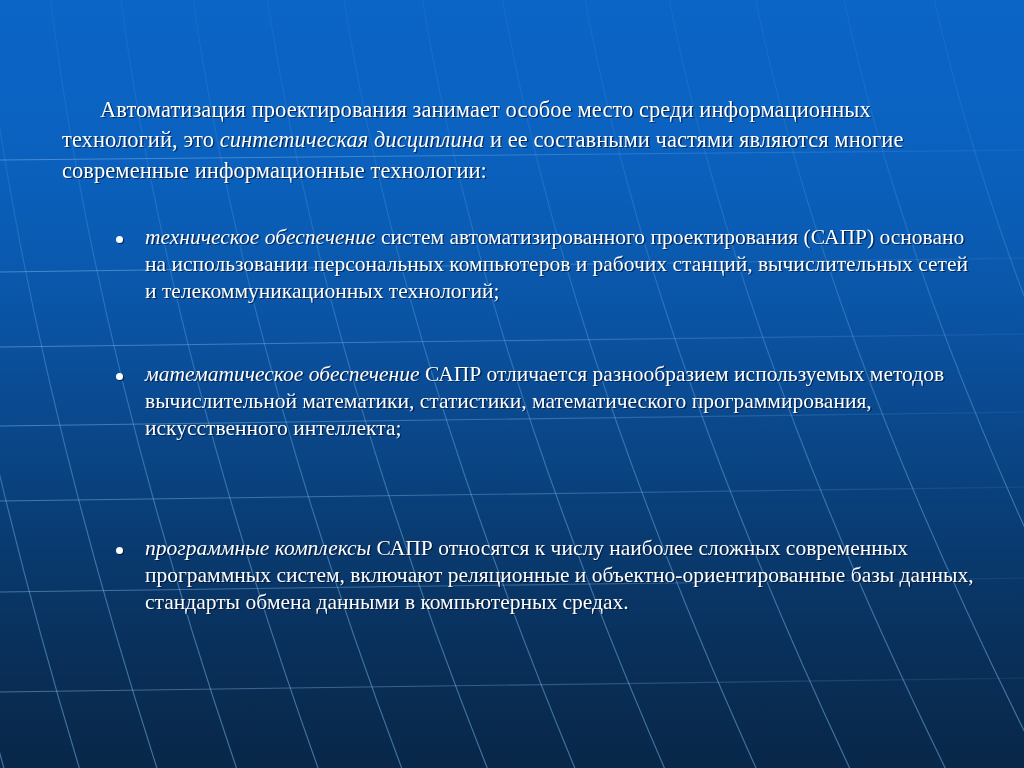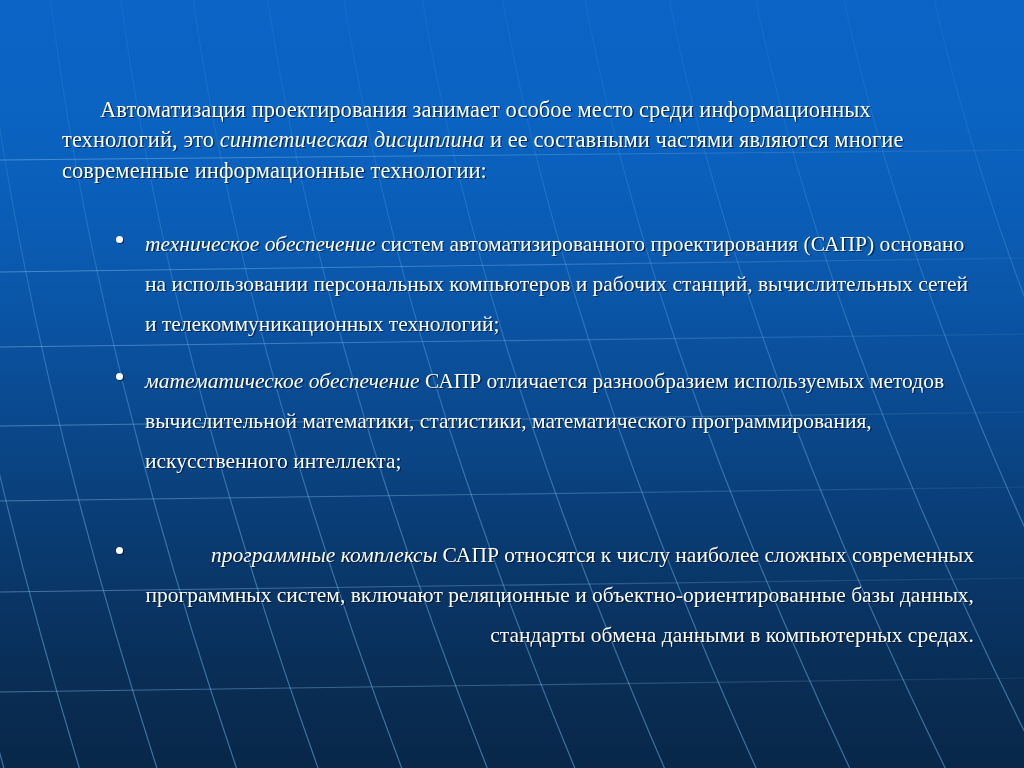--- a/index.html
+++ b/index.html
@@ -69,42 +69,42 @@
     margin: 0;
     padding: 0;
     list-style: none;
   }
 
   li.bullet {
     position: absolute;
     left: 112px;
     width: 862px;
     font-size: 21.5px;
-    line-height: 40px;
+    line-height: 27px;
     color: #ffffff;
     text-shadow: 1.4px 1.4px 0.6px rgba(0,14,40,0.62);
     padding-left: 33px;
     box-sizing: border-box;
   }
   li.bullet::before {
     content: "";
     position: absolute;
     left: 4px;
     top: 12px;
     width: 7px;
     height: 7px;
     border-radius: 50%;
     background: #ffffff;
     box-shadow: 1.2px 1.2px 0.5px rgba(0,14,40,0.55);
   }
   li.bullet i { font-style: italic; }
 
   #b0 { top: 224px; }
   #b1 { top: 361px; }
-  #b2 { top: 535px; text-align: right; }
+  #b2 { top: 535px; }
 </style>
 </head>
 <body>
 
 <div id="slide">
 
   <svg id="grid" viewBox="0 0 1024 768" preserveAspectRatio="none" aria-hidden="true">
     <defs>
       <linearGradient id="fade" x1="0" y1="0" x2="0" y2="1">
         <stop offset="0%" stop-color="#6fb4ee" stop-opacity="0.05"></stop>

